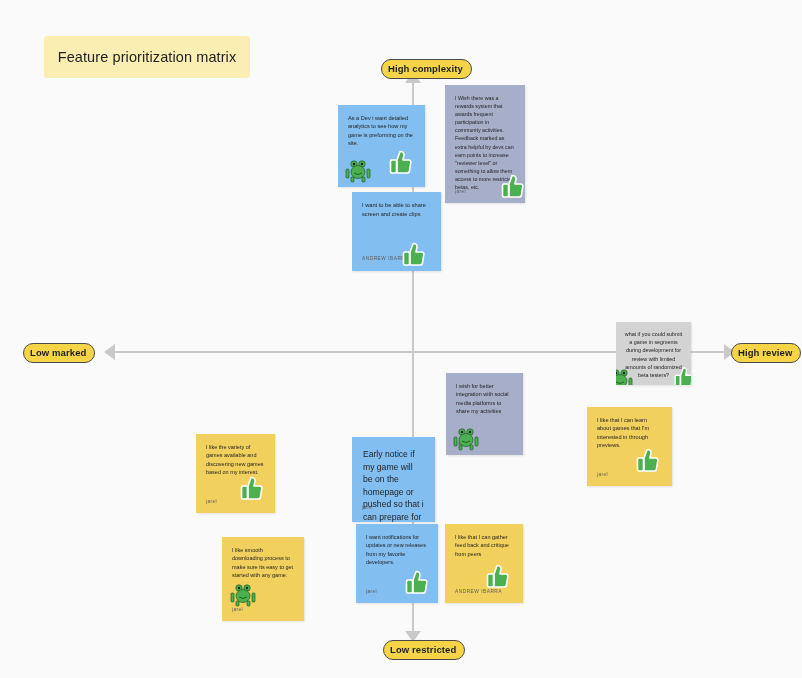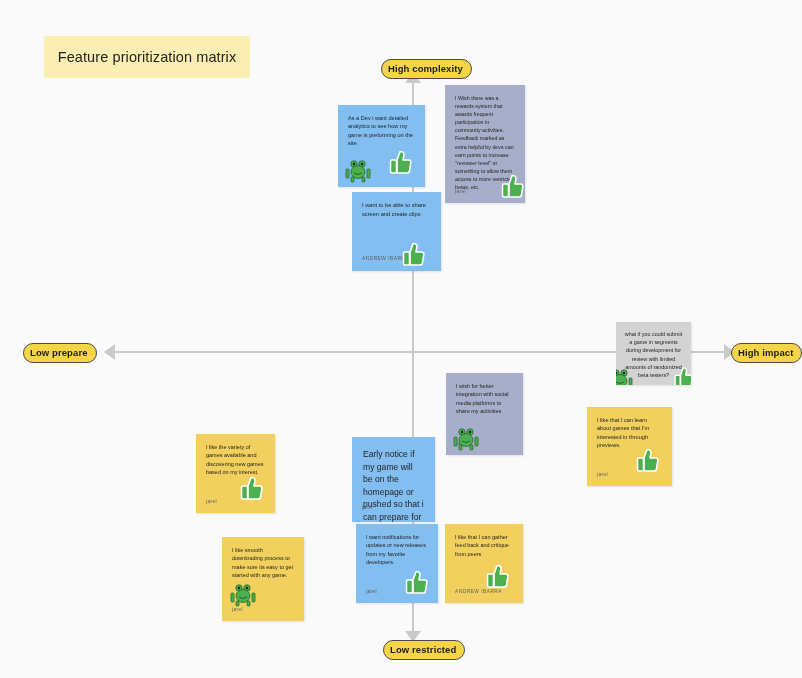--- a/index.html
+++ b/index.html
@@ -159,22 +159,22 @@
 
   <div class="axis-line axis-v"></div>
   <div class="axis-line axis-h"></div>
   <div class="arrow arrow-up"></div>
   <div class="arrow arrow-down"></div>
   <div class="arrow arrow-left"></div>
   <div class="arrow arrow-right"></div>
 
   <div class="axis-label lbl-high-complexity">High complexity</div>
   <div class="axis-label lbl-low-complexity">Low restricted</div>
-  <div class="axis-label lbl-low-impact">Low prepare</div>
-  <div class="axis-label lbl-high-impact">High impact</div>
+  <div class="axis-label lbl-low-impact">Low marked</div>
+  <div class="axis-label lbl-high-impact">High review</div>
 
   <div class="note c-blue" id="n0" style="left:338px; top:105px; width:87px; height:82px; font-size:5.6px; line-height:8.4px;">
     <span class="note-text">As a Dev i want detailed analytics to see how my game is preforming on the site.</span>
     <span class="note-author"></span>
     <span class="frog" style="left:7px; bottom:4px;">
       <svg viewBox="0 0 26 24">
           <g fill="#4caf50" stroke="#1b5e20" stroke-width="0.7">
         <circle cx="9" cy="5" r="3.2"></circle>
             <circle cx="17" cy="5" r="3.2"></circle>
         <ellipse cx="13" cy="13" rx="7" ry="6.5"></ellipse>

